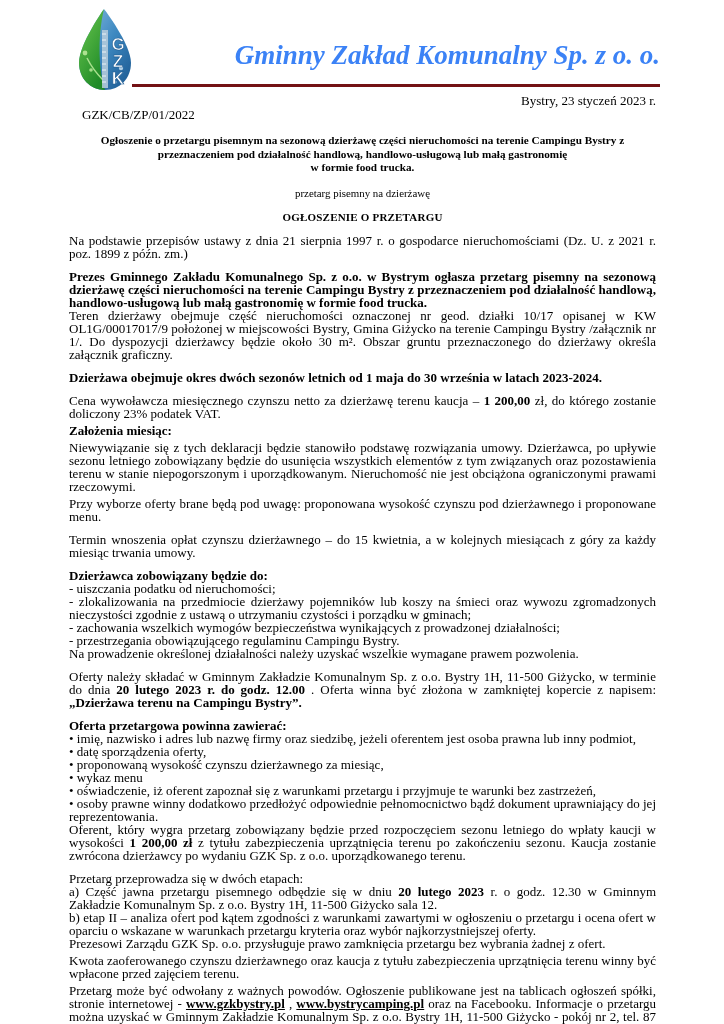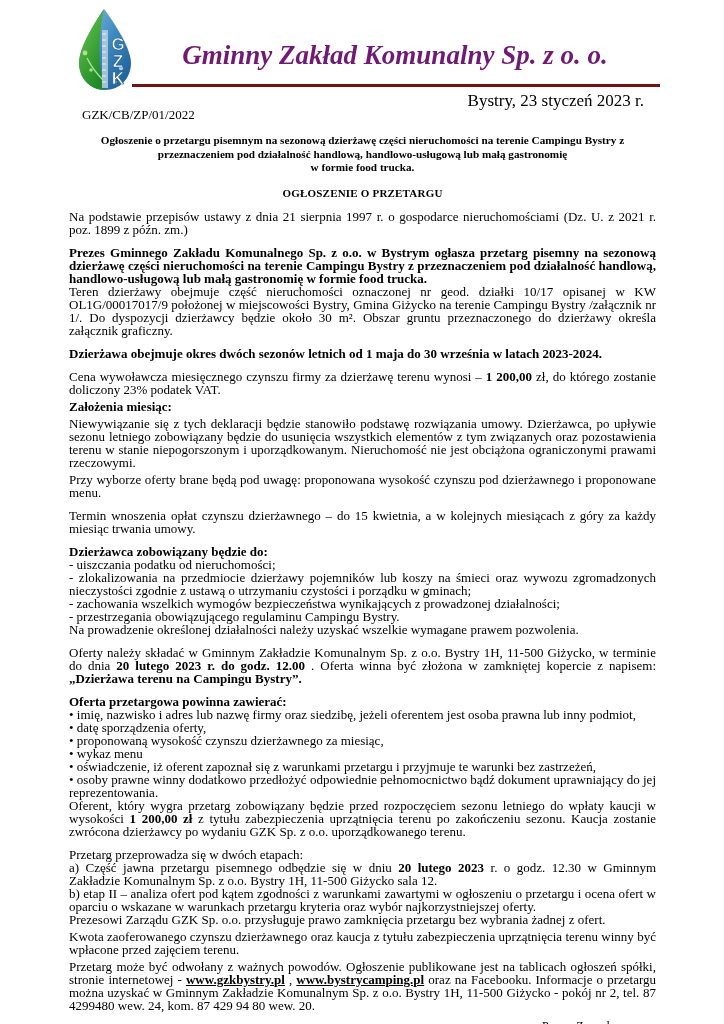--- a/index.html
+++ b/index.html
@@ -18,21 +18,21 @@
   .header { position:relative; height:114px; }
   .logo { position:absolute; left:10px; top:0; width:60px; height:84px; }
   .company-name {
     position:absolute; left:65px; right:0; top:30px;
     text-align:center;
     font-size:27px; font-weight:bold; font-style:italic;
     line-height:34px;
     white-space:nowrap;
   }
   .brand-rule { position:absolute; left:67px; right:0; top:76px; height:3px; }
-  .date-line { position:absolute; right:16px; top:86px; font-size:17px; line-height:13px; }
+  .date-line { position:absolute; right:4px; top:86px; font-size:13px; line-height:13px; }
   .ref-number { position:absolute; left:17px; top:100px; font-size:13px; line-height:13px; }
   
   .title-block { margin-top:12px; text-align:center; }
   .main-title {
     font-weight:bold; font-size:11.2px; line-height:13.5px;
     white-space:pre-line; margin:12px;
   }
   .subtitle { font-size:10.9px; line-height:13px; margin:11px 0 0 0; }
   .announcement-heading { font-weight:bold; font-size:11px; line-height:13px; margin:11px 0 0 0; letter-spacing:0.2px; }
   
@@ -81,38 +81,39 @@
         <line x1="27" y1="62" x2="31" y2="62"></line>
           <line x1="27" y1="68" x2="31" y2="68"></line>
         <line x1="27" y1="74" x2="31" y2="74"></line>
       </g>
       <g font-family="Liberation Sans, sans-serif" font-weight="bold" font-size="17" fill="#ffffff" stroke="#1a578f" stroke-width="0.6" text-anchor="middle">
         <text x="43" y="42">G</text>
         <text x="43" y="59">Z</text>
         <text x="43" y="76">K</text>
       </g>
     </svg>
-    <div class="company-name" style="color:#701a75;">Gminny Zakład Komunalny Sp. z o. o.</div>
+    <div class="company-name" style="color:#3b82f6;text-align:right;">Gminny Zakład Komunalny Sp. z o. o.</div>
     <div class="brand-rule" style="background:#731114;"></div>
     <div class="date-line">Bystry, 23 styczeń 2023 r.</div>
     <div class="ref-number">GZK/CB/ZP/01/2022</div>
   </div>
 
   <div class="title-block">
     <p class="main-title">Ogłoszenie o przetargu pisemnym na sezonową dzierżawę części nieruchomości na terenie Campingu Bystry z
 przeznaczeniem pod działalność handlową, handlowo-usługową lub małą gastronomię
 w formie food trucka.</p>
+    <p class="subtitle">przetarg pisemny na dzierżawę</p>
     <p class="announcement-heading">OGŁOSZENIE O PRZETARGU</p>
   </div>
 
   <div class="doc-body">
       <p class="para gap"><span>Na podstawie przepisów ustawy z dnia 21 sierpnia 1997 r. o gospodarce nieruchomościami (Dz. U. z 2021 r. poz. 1899 z późn. zm.)</span></p>
       <p class="para gap"><span class="b">Prezes Gminnego Zakładu Komunalnego Sp. z o.o. w Bystrym ogłasza przetarg pisemny na sezonową dzierżawę części nieruchomości na terenie Campingu Bystry z przeznaczeniem pod działalność handlową, handlowo-usługową lub małą gastronomię w formie food trucka.</span><br><span>Teren dzierżawy obejmuje część nieruchomości oznaczonej nr geod. działki 10/17 opisanej w KW OL1G/00017017/9 położonej w miejscowości Bystry, Gmina Giżycko na terenie Campingu Bystry /załącznik nr 1/. Do dyspozycji dzierżawcy będzie około 30 m². Obszar gruntu przeznaczonego do dzierżawy określa załącznik graficzny.</span></p>
       <p class="para gap"><span class="b">Dzierżawa obejmuje okres dwóch sezonów letnich od 1 maja do 30 września w latach 2023-2024.</span></p>
-      <p class="para gap"><span>Cena wywoławcza miesięcznego czynszu firmy za dzierżawę terenu wynosi – </span><span class="b">1 200,00</span><span>  zł, do którego zostanie doliczony 23% podatek VAT.</span></p>
+      <p class="para gap"><span>Cena wywoławcza miesięcznego czynszu netto za dzierżawę terenu kaucja – </span><span class="b">1 200,00</span><span>  zł, do którego zostanie doliczony 23% podatek VAT.</span></p>
       <p class="para"><span class="b">Założenia miesiąc:</span></p>
       <p class="para"><span>Niewywiązanie się z tych deklaracji będzie stanowiło podstawę rozwiązania umowy. Dzierżawca, po upływie sezonu letniego zobowiązany będzie do usunięcia wszystkich elementów z tym związanych oraz pozostawienia terenu w stanie niepogorszonym i uporządkowanym. Nieruchomość nie jest obciążona ograniczonymi prawami rzeczowymi.</span></p>
       <p class="para"><span>Przy wyborze oferty brane będą pod uwagę: proponowana wysokość czynszu pod dzierżawnego i proponowane menu.</span></p>
       <p class="para gap"><span>Termin wnoszenia opłat czynszu dzierżawnego – do 15 kwietnia, a w kolejnych miesiącach z góry za każdy miesiąc trwania umowy.</span></p>
       <p class="para gap"><span class="b">Dzierżawca zobowiązany będzie do:</span><br><span>- uiszczania podatku od nieruchomości;</span><br><span>- zlokalizowania na przedmiocie dzierżawy pojemników lub koszy na śmieci oraz wywozu zgromadzonych nieczystości zgodnie z ustawą o utrzymaniu czystości i porządku w gminach;</span><br><span>- zachowania wszelkich wymogów bezpieczeństwa wynikających z prowadzonej działalności;</span><br><span>- przestrzegania obowiązującego regulaminu Campingu Bystry.</span><br><span>Na prowadzenie określonej działalności należy uzyskać wszelkie wymagane prawem pozwolenia.</span></p>
       <p class="para gap"><span>Oferty należy składać w Gminnym Zakładzie Komunalnym Sp. z o.o. Bystry 1H, 11-500 Giżycko, w terminie do dnia </span><span class="b">20 lutego 2023 r. do godz. 12.00</span><span> . Oferta winna być złożona w zamkniętej kopercie z napisem: </span><span class="b">„Dzierżawa terenu na Campingu Bystry”.</span></p>
       <p class="para gap"><span class="b">Oferta przetargowa powinna zawierać:</span><br><span>• imię, nazwisko i adres lub nazwę firmy oraz siedzibę, jeżeli oferentem jest osoba prawna lub inny podmiot,</span><br><span>• datę sporządzenia oferty,</span><br><span>• proponowaną wysokość czynszu dzierżawnego za miesiąc,</span><br><span>• wykaz menu</span><br><span>• oświadczenie, iż oferent zapoznał się z warunkami przetargu i przyjmuje te warunki bez zastrzeżeń,</span><br><span>• osoby prawne winny dodatkowo przedłożyć odpowiednie pełnomocnictwo bądź dokument uprawniający do jej reprezentowania.</span><br><span>Oferent, który wygra przetarg zobowiązany będzie przed rozpoczęciem sezonu letniego do wpłaty kaucji w wysokości </span><span class="b">1 200,00 zł</span><span> z tytułu zabezpieczenia uprzątnięcia terenu po zakończeniu sezonu. Kaucja zostanie zwrócona dzierżawcy po wydaniu GZK Sp. z o.o. uporządkowanego terenu.</span></p>
       <p class="para gap"><span>Przetarg przeprowadza się w dwóch etapach:</span><br><span>a) Część jawna przetargu pisemnego odbędzie się w dniu  </span><span class="b">20 lutego 2023</span><span> r. o godz. 12.30 w Gminnym Zakładzie Komunalnym Sp. z o.o. Bystry 1H, 11-500 Giżycko sala 12.</span><br><span>b) etap II – analiza ofert pod kątem zgodności z warunkami zawartymi w ogłoszeniu o przetargu i ocena ofert w oparciu o wskazane w warunkach przetargu kryteria oraz wybór najkorzystniejszej oferty.</span><br><span>Prezesowi Zarządu GZK Sp. o.o. przysługuje prawo zamknięcia przetargu bez wybrania żadnej z ofert.</span></p>
       <p class="para"><span>Kwota zaoferowanego czynszu dzierżawnego oraz kaucja z tytułu zabezpieczenia uprzątnięcia terenu winny być wpłacone przed zajęciem terenu.</span></p>
       <p class="para"><span>Przetarg może być odwołany z ważnych powodów. Ogłoszenie publikowane jest na tablicach ogłoszeń spółki, stronie internetowej - </span><a class="link">www.gzkbystry.pl</a><span> , </span><a class="link">www.bystrycamping.pl</a><span>  oraz na Facebooku. Informacje o przetargu można uzyskać w Gminnym Zakładzie Komunalnym Sp. z o.o. Bystry 1H, 11-500 Giżycko - pokój nr 2, tel. 87 4299480 wew. 24, kom. 87 429 94 80 wew. 20.</span></p>

